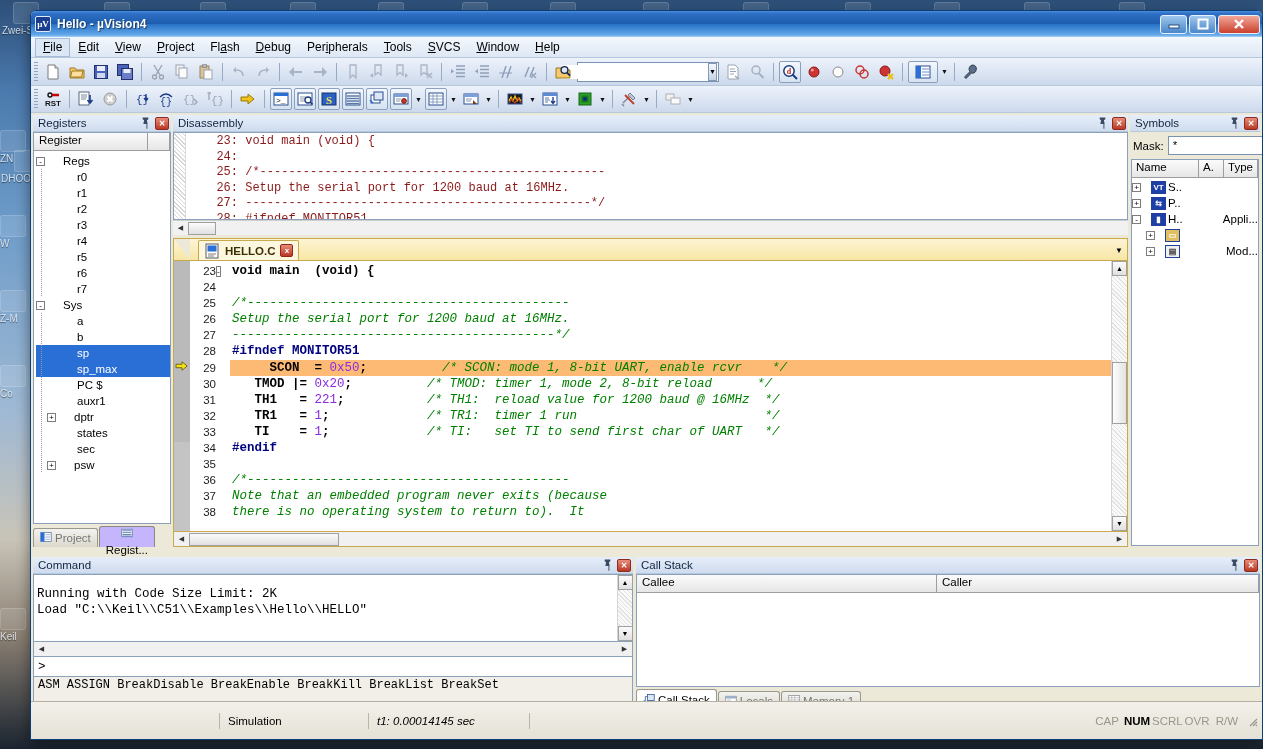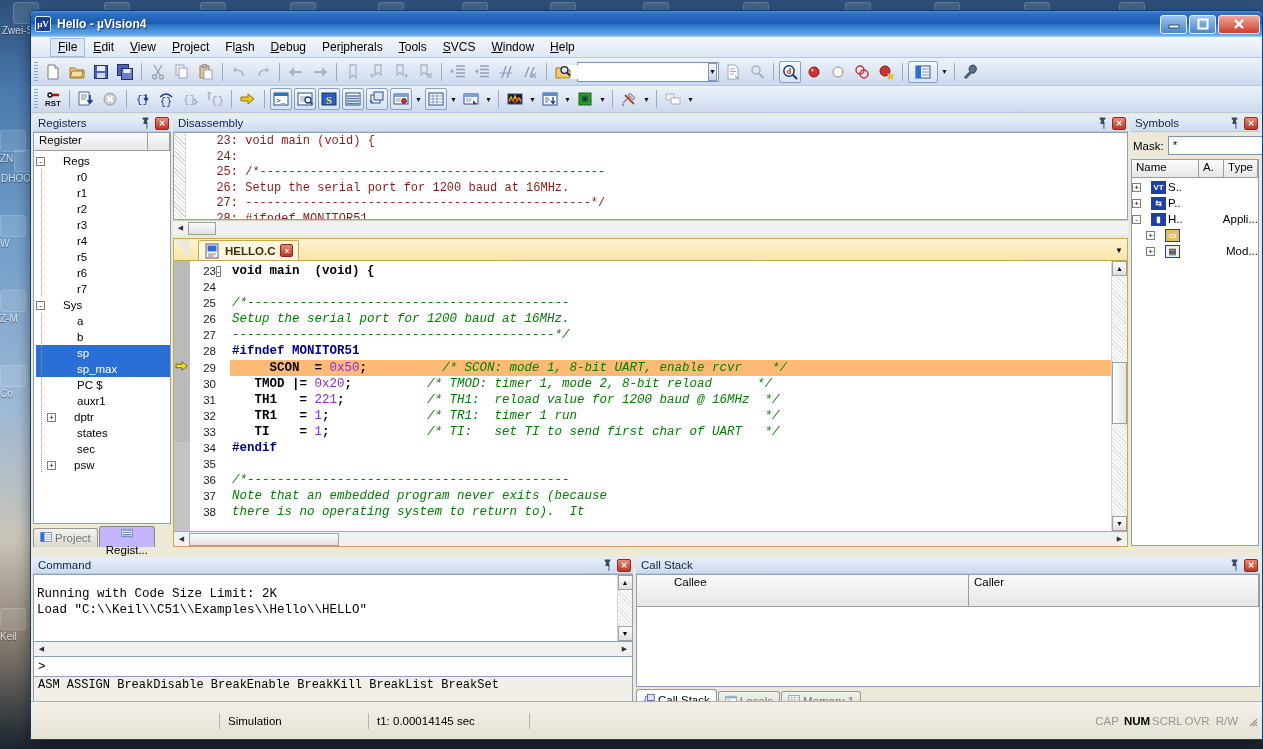--- a/index.html
+++ b/index.html
@@ -74,21 +74,21 @@
     color: #fff; font-size: 10px; font-weight: bold;
   }
   .win-btn.close { background: linear-gradient(180deg,#f3a79a,#c9402c); width: 42px; }
 
   
   .menubar {
     height: 21px;
     background: linear-gradient(180deg,#f4f8fd,#dde7f4);
     border-bottom: 1px solid #b7c8dd;
     display: flex; align-items: center;
-    padding-left: 19px;
+    padding-left: 4px;
   }
   .menu-item {
     padding: 2px 8px; font-size: 12px; color: #000; cursor: default;
     line-height: 15px;
   }
   .menu-item.active {
     background: #dbe7f5; border: 1px solid #a6bcd6; padding: 1px 7px;
   }
   .menu-item u { text-decoration: underline; }
 
@@ -399,21 +399,21 @@
     display: flex; align-items: center;
     font-family: "Liberation Mono", monospace; font-size: 12.5px;
     padding-left: 4px;
   }
   .cmd-hints {
     height: 32px; background: #f1efe8; border: 1px solid #8ba0ba; border-top: none;
     font-family: "Liberation Mono", monospace; font-size: 12px;
     padding: 1px 4px; color: #000; overflow: hidden; white-space: nowrap;
   }
   .cs-grid { flex: 1; background: #fff; border: 1px solid #8ba0ba; display: flex; flex-direction: column; min-height: 0; }
-  .cs-header { display: flex; height: 32px; background: linear-gradient(180deg,#fbfbfb,#e6e6e6); border-bottom: 1px solid #9d9d9d; padding-left: 32px; }
+  .cs-header { display: flex; height: 18px; background: linear-gradient(180deg,#fbfbfb,#e6e6e6); border-bottom: 1px solid #9d9d9d; }
   .cs-header .col { padding: 1px 5px; font-size: 11.5px; border-right: 1px solid #9d9d9d; }
   .cs-header .col.c1 { width: 300px; }
   .cs-tabs { height: 21px; display: flex; align-items: flex-end; gap: 1px; margin-top: 1px; }
   .cs-tab {
     height: 18px; padding: 0 6px; display: flex; align-items: center; gap: 3px;
     font-size: 11.5px; color: #777;
     background: linear-gradient(180deg,#f2f2f0,#dcd9cc);
     border: 1px solid #9a988c; border-bottom: none; border-radius: 3px 3px 0 0;
   }
   .cs-tab.active { background: #fff; color: #000; height: 20px; }
@@ -1288,21 +1288,21 @@
           </div>
         </div>
     </div>
   </div>
 
   <div class="statusbar">
     <div class="sb-cell" style="width:188px;"></div>
     <div class="sb-sep"></div>
     <div class="sb-cell" style="width:148px;">Simulation</div>
     <div class="sb-sep"></div>
-    <div class="sb-cell" style="width:160px;">t1: 0.00014145 sec</div>
+    <div class="sb-cell" style="width:160px;font-style:italic;">t1: 0.00014145 sec</div>
     <div class="sb-sep"></div>
     <div style="flex:1;"></div>
     <div style="display:flex;align-items:center;" id="sb-flags">
         <div class="sb-flag">CAP</div>
         <div class="sb-flag on">NUM</div>
         <div class="sb-flag">SCRL</div>
         <div class="sb-flag">OVR</div>
         <div class="sb-flag">R/W</div>
       </div>
     <div style="width:12px;height:12px;margin:0 4px;">

